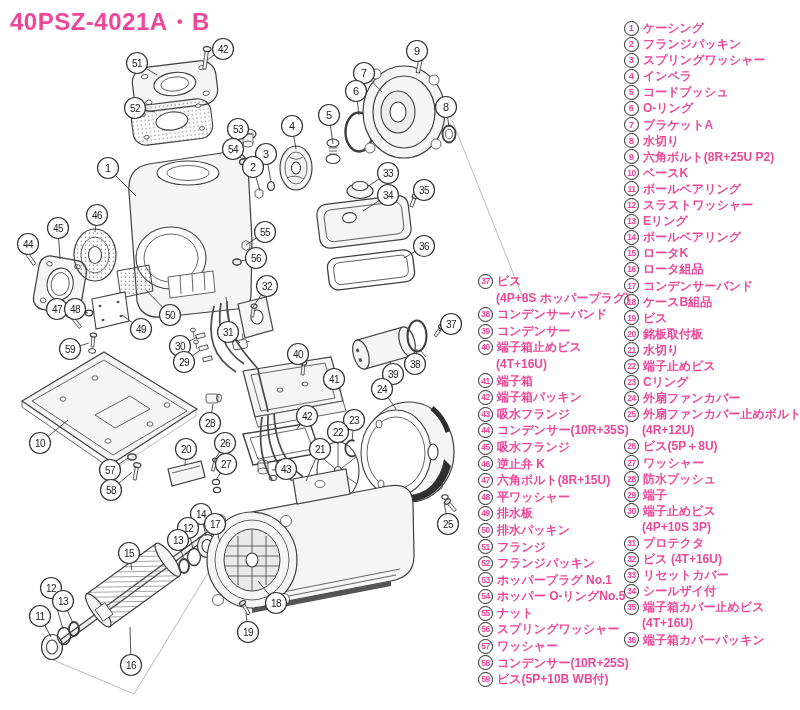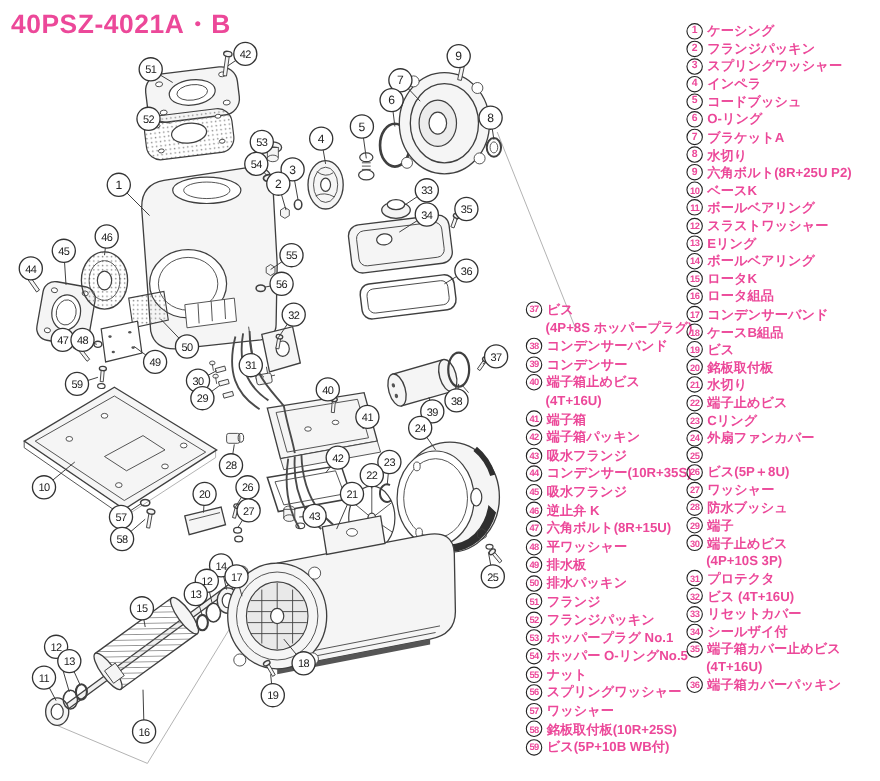--- a/index.html
+++ b/index.html
@@ -773,21 +773,21 @@
       <div class="prow">
         <span class="cnum">56</span>
         <span>スプリングワッシャー</span>
       </div>
       <div class="prow">
         <span class="cnum">57</span>
         <span>ワッシャー</span>
       </div>
       <div class="prow">
         <span class="cnum">58</span>
-        <span>銘板取付板(10R+25S)</span>
+        <span>コンデンサー(10R+25S)</span>
       </div>
       <div class="prow">
         <span class="cnum">59</span>
         <span>ビス(5P+10B  WB付)</span>
       </div>
     </div>
   <div id="list-right" class="plist">
       <div class="prow">
         <span class="cnum d1">1</span>
         <span>ケーシング</span>
@@ -879,21 +879,23 @@
       <div class="prow">
         <span class="cnum">23</span>
         <span>Cリング</span>
       </div>
       <div class="prow">
         <span class="cnum">24</span>
         <span>外扇ファンカバー</span>
       </div>
       <div class="prow">
         <span class="cnum">25</span>
-      </div>
+        <span>外扇ファンカバー止めボルト</span>
+      </div>
+      <div class="psub">(4R+12U)</div>
       <div class="prow">
         <span class="cnum">26</span>
         <span>ビス(5P＋8U)</span>
       </div>
       <div class="prow">
         <span class="cnum">27</span>
         <span>ワッシャー</span>
       </div>
       <div class="prow">
         <span class="cnum">28</span>

